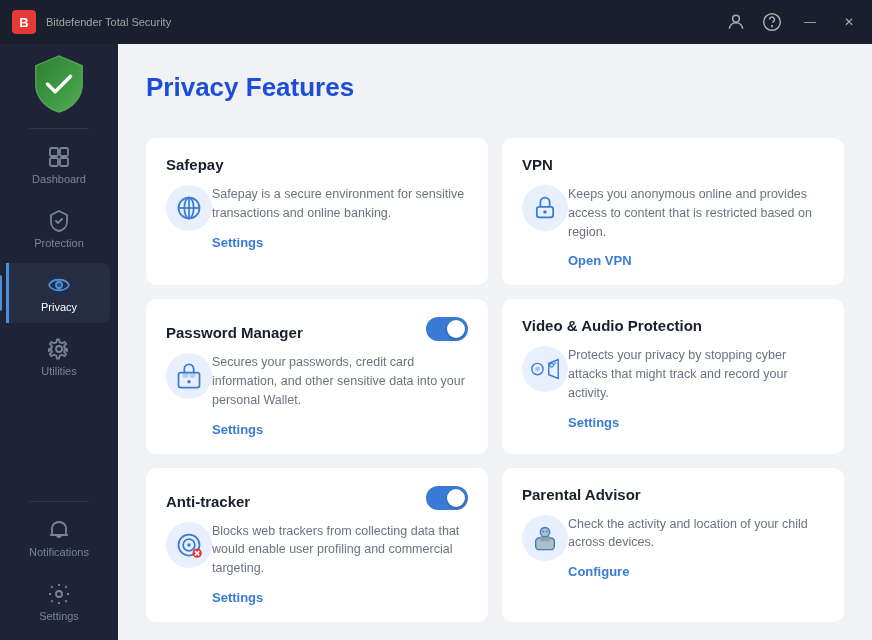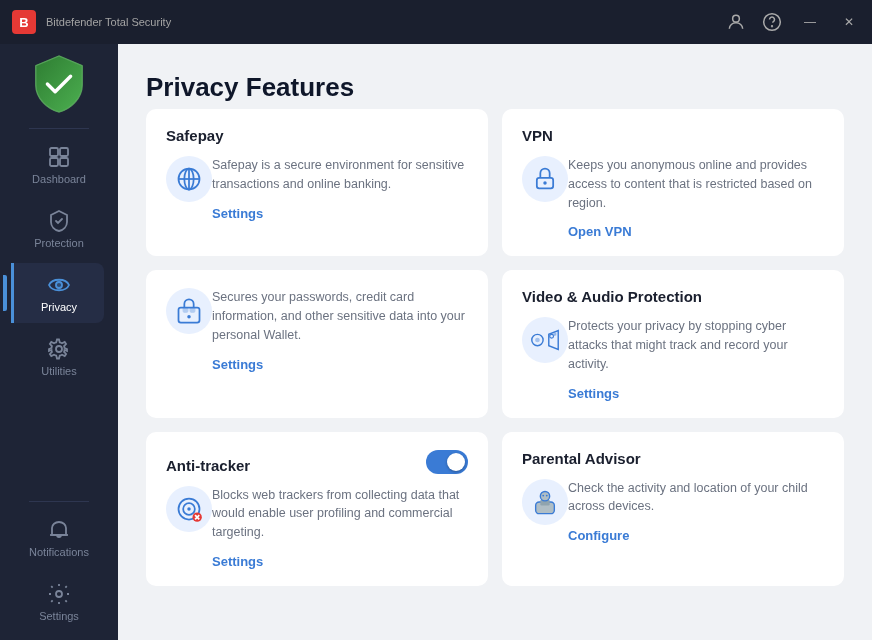--- a/index.html
+++ b/index.html
@@ -94,22 +94,22 @@
     .main-content {
       flex: 1;
       background: #f0f2f5;
       padding: 28px 28px 20px 28px;
       overflow-y: auto;
     }
 
     .page-title {
       font-size: 26px;
       font-weight: 700;
-      color: #0f172a;
-      margin-bottom: 6px;
+      color: #1d4ed8;
+      margin-bottom: 35px;
     }
 
     .cards-grid {
       display: grid;
       grid-template-columns: 1fr 1fr;
       gap: 14px;
     }
 
     .card {
       background: #fff;
@@ -244,21 +244,21 @@
     </div>
 
     <div class="sidebar-item">
       <svg width="24" height="24" viewBox="0 0 24 24" fill="none" stroke="#7a8499" stroke-width="1.8" style="margin-bottom:4px">
         <path d="M12 2 L20 6 L20 13 C20 17.5 16.5 21 12 22 C7.5 21 4 17.5 4 13 L4 6 Z"></path>
         <polyline points="9,12 11,14 15,10" stroke="#7a8499" stroke-width="1.8" fill="none" stroke-linecap="round"></polyline>
       </svg>
       <span class="sidebar-item-label">Protection</span>
     </div>
 
-    <div class="sidebar-item active" style="background:#252d45; color:#fff; border-left: 3px solid #4a90d9; border-radius: 0 8px 8px 0; margin-left: -3px; width: 93px;">
+    <div class="sidebar-item active" style="background:#252d45; color:#fff; border-left: 3px solid #4a90d9; border-radius: 0 8px 8px 0; margin-left: -3px; width: 104px;">
       <div class="sidebar-item-active-indicator"></div>
       <svg width="24" height="24" viewBox="0 0 24 24" fill="none" stroke="#4a90d9" stroke-width="1.8" style="margin-bottom:4px">
         <circle cx="12" cy="12" r="3" fill="#4a90d9" opacity="0.3"></circle>
         <circle cx="12" cy="12" r="3"></circle>
         <path d="M2 12 C5 5 19 5 22 12 C19 19 5 19 2 12Z"></path>
       </svg>
       <span class="sidebar-item-label" style="color:#fff;">Privacy</span>
     </div>
 
     <div class="sidebar-item">
@@ -328,20 +328,24 @@
             </svg>
           </div>
           <div class="card-text">
             <p class="card-desc">Keeps you anonymous online and provides access to content that is restricted based on region.</p>
             <a class="card-link">Open VPN</a>
           </div>
         </div>
       </div>
 
       <div class="card">
+        <div class="card-header">
+          <span class="card-title">Password Manager</span>
+          <div class="toggle"></div>
+        </div>
         <div class="card-body">
           <div class="card-icon card-icon-pwm">
             <svg width="28" height="28" viewBox="0 0 24 24" fill="none">
               <rect x="3" y="9" width="18" height="13" rx="2" stroke="#3a7bd5" stroke-width="1.5"></rect>
               <rect x="7" y="9" width="4" height="4" rx="1" fill="#3a7bd5" opacity="0.3" stroke="#3a7bd5" stroke-width="1"></rect>
               <rect x="13" y="9" width="4" height="4" rx="1" fill="#3a7bd5" opacity="0.3" stroke="#3a7bd5" stroke-width="1"></rect>
               <path d="M8 9 V6 C8 3.8 9.8 2 12 2 C14.2 2 16 3.8 16 6 V9" stroke="#3a7bd5" stroke-width="1.5" fill="none"></path>
               <circle cx="12" cy="17" r="1.5" fill="#3a7bd5"></circle>
             </svg>
           </div>

